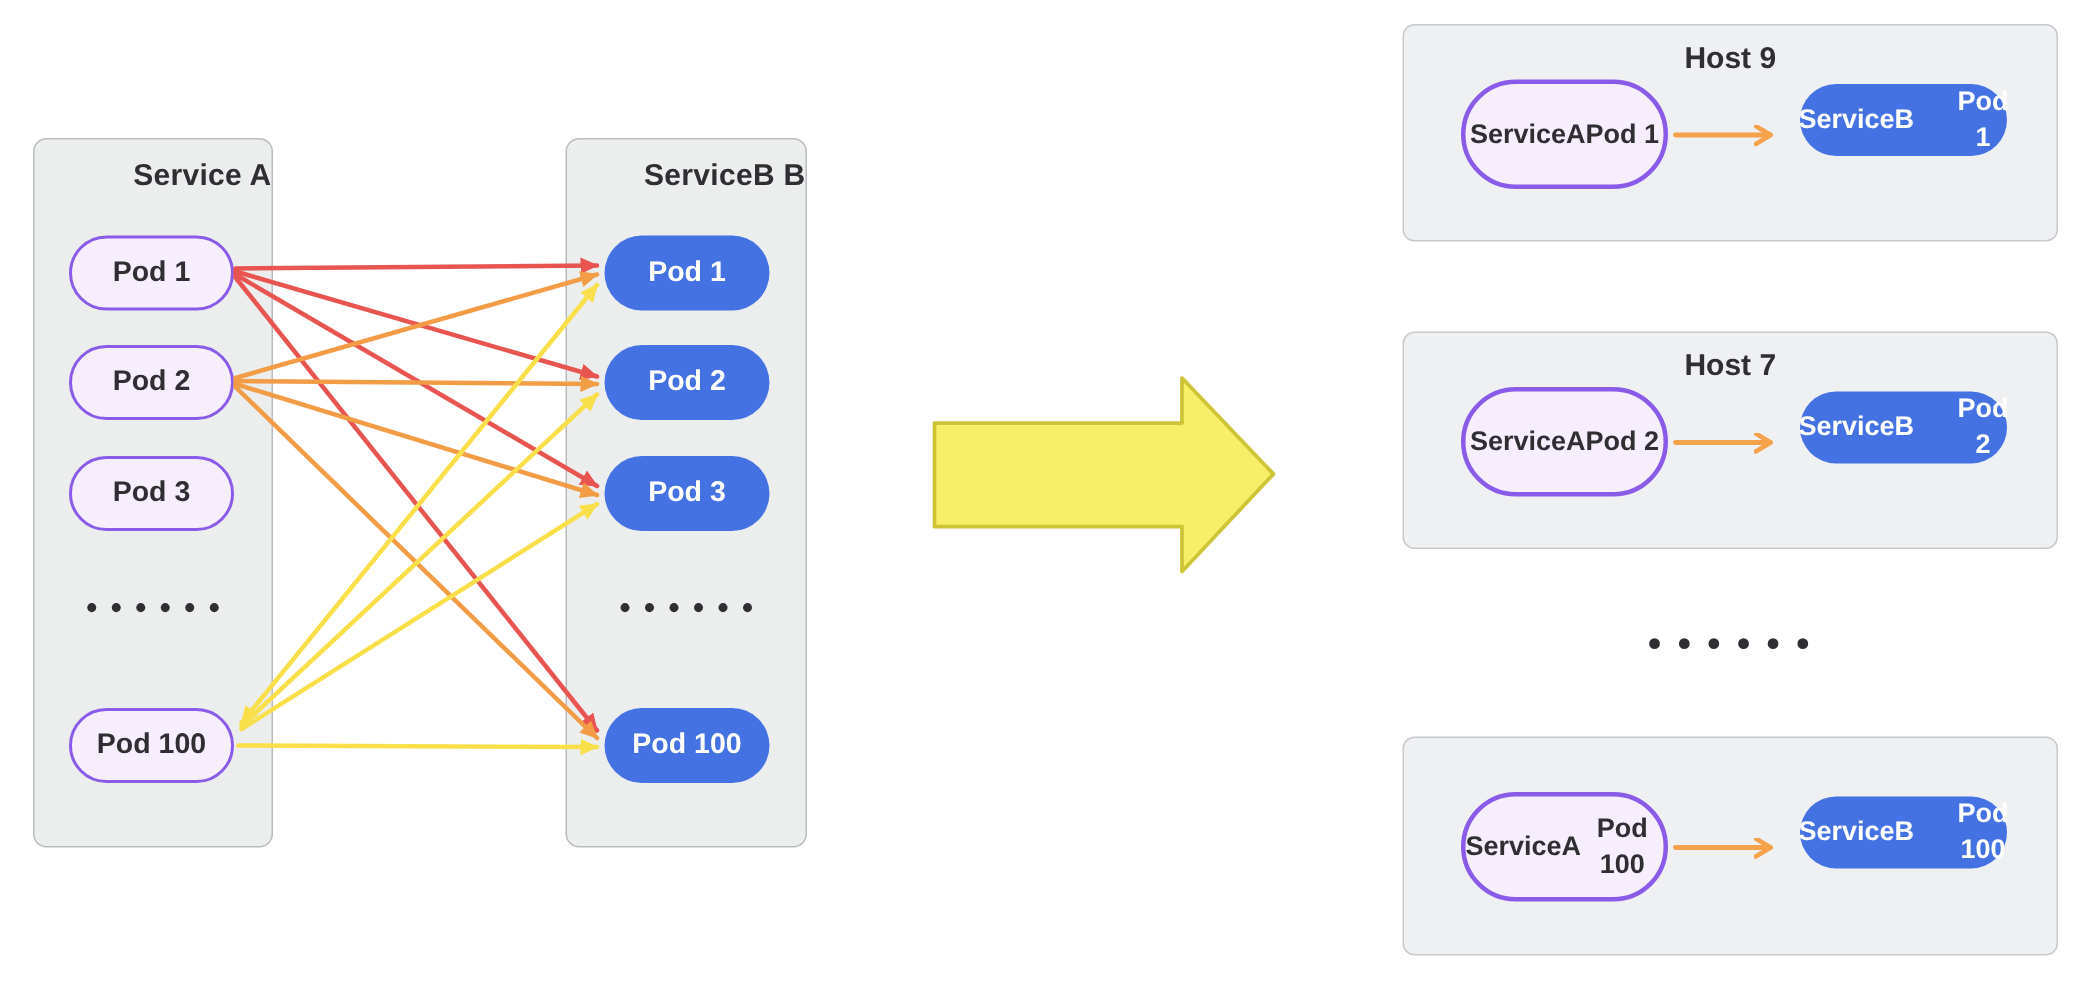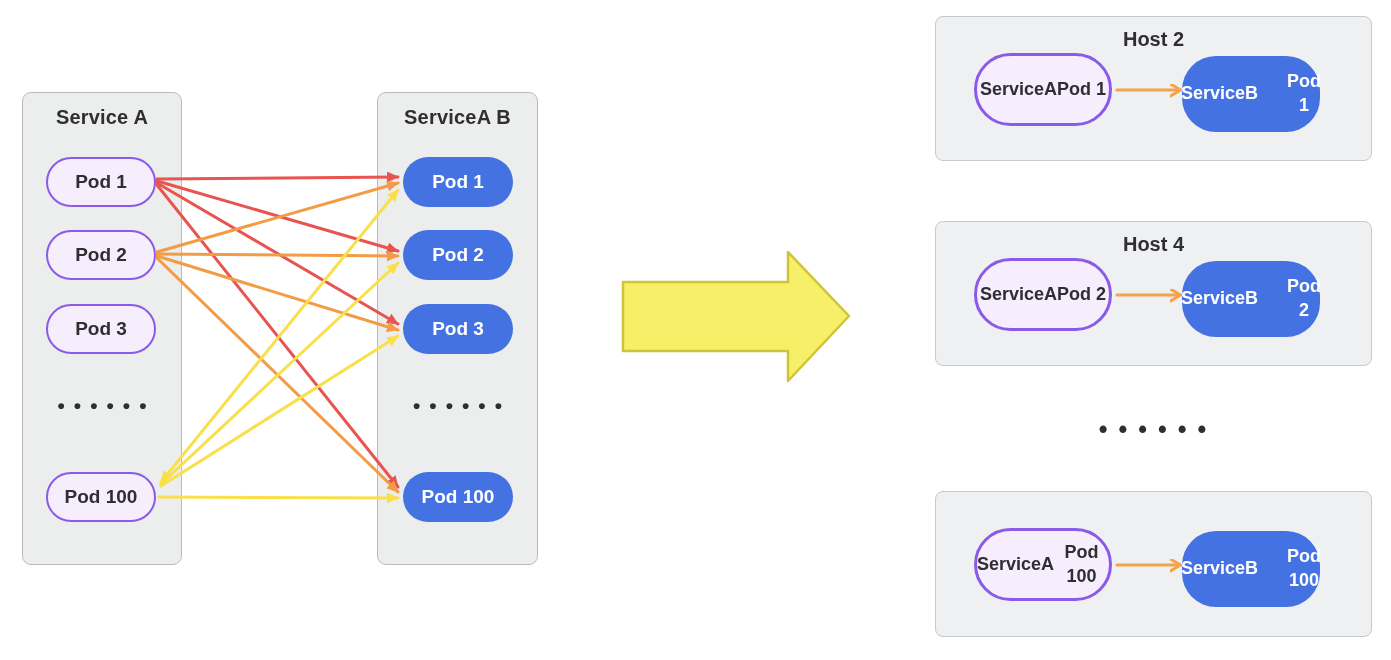--- a/index.html
+++ b/index.html
@@ -4,21 +4,21 @@
 <style>
   html,body{margin:0;padding:0;background:#ffffff;}
   .stage{
     position:relative;width:1391px;height:660px;overflow:hidden;
     font-family:"Liberation Sans",sans-serif;font-weight:bold;color:var(--text-dark,#2e2e33);
   }
   .panel{
     position:absolute;background:var(--panel-bg);border:1.5px solid var(--panel-border);
     border-radius:9px;box-sizing:border-box;
   }
-  .panel-title{text-align:center;margin-top:13px;font-size:20px;letter-spacing:.2px;}
+  .panel-title{text-align:right;margin-top:13px;font-size:20px;letter-spacing:.2px;}
   .pod{
     position:absolute;width:110px;height:50px;box-sizing:border-box;
     display:flex;align-items:center;justify-content:center;
     font-size:19px;border-radius:25px;
   }
   .pod-a{background:var(--pod-a-fill);border:2.5px solid var(--pod-a-border);color:var(--text-dark);}
   .pod-b{background:var(--pod-b-fill);color:var(--pod-b-text);}
   .dots{
     position:absolute;width:100%;text-align:center;
     font-size:21px;letter-spacing:9px;text-indent:9px;color:var(--text-dark);
@@ -28,62 +28,62 @@
     background:var(--host-bg);border:1.5px solid var(--host-border);border-radius:8px;
   }
   .host-title{text-align:center;margin-top:11px;font-size:20px;}
   .hpill{
     position:absolute;box-sizing:border-box;
     display:flex;flex-direction:row;align-items:center;justify-content:center;
     font-size:18px;line-height:1.32;text-align:center;
   }
   .hpill-a{left:38px;top:36px;width:138px;height:73px;border-radius:37px;
     background:var(--pod-a-fill);border:3px solid var(--pod-a-border);color:var(--text-dark);}
-  .hpill-b{left:246px;top:39px;width:138px;height:76px;border-radius:34px;
+  .hpill-b{left:264px;top:39px;width:138px;height:48px;border-radius:34px;
     background:var(--pod-b-fill);color:var(--pod-b-text);gap:29px;}
   .dots-right{left:1035px;width:235px;top:415px;font-size:25px;letter-spacing:11px;text-indent:11px;}
   svg.overlay{position:absolute;left:0;top:0;pointer-events:none;}
 </style>
 </head>
 <body>
 
 <div class="stage">
 
   <div class="panel" style="left:22px;top:92px;width:160px;height:473px;">
     <div class="panel-title">Service A</div>
     <div class="pod pod-a" style="left:23px;top:64px;">Pod 1</div>
     <div class="pod pod-a" style="left:23px;top:137px;">Pod 2</div>
     <div class="pod pod-a" style="left:23px;top:211px;">Pod 3</div>
     <div class="dots" style="top:301px;">••••••</div>
     <div class="pod pod-a" style="left:23px;top:379px;">Pod 100</div>
   </div>
 
   <div class="panel" style="left:377px;top:92px;width:161px;height:473px;">
-    <div class="panel-title">ServiceA B</div>
+    <div class="panel-title">ServiceB B</div>
     <div class="pod pod-b" style="left:25px;top:64px;">Pod 1</div>
     <div class="pod pod-b" style="left:25px;top:137px;">Pod 2</div>
     <div class="pod pod-b" style="left:25px;top:211px;">Pod 3</div>
     <div class="dots" style="top:301px;">••••••</div>
     <div class="pod pod-b" style="left:25px;top:379px;">Pod 100</div>
   </div>
 
   <div class="host" style="top:16px;height:145px;">
-    <div class="host-title">Host 2</div>
+    <div class="host-title">Host 9</div>
     <div class="hpill hpill-a">
       <span>ServiceA</span>
       <span>Pod 1</span>
     </div>
     <div class="hpill hpill-b">
       <span>ServiceB</span>
       <span>Pod 1</span>
     </div>
   </div>
 
   <div class="host" style="top:221px;height:145px;">
-    <div class="host-title">Host 4</div>
+    <div class="host-title">Host 7</div>
     <div class="hpill hpill-a">
       <span>ServiceA</span>
       <span>Pod 2</span>
     </div>
     <div class="hpill hpill-b">
       <span>ServiceB</span>
       <span>Pod 2</span>
     </div>
   </div>
 

